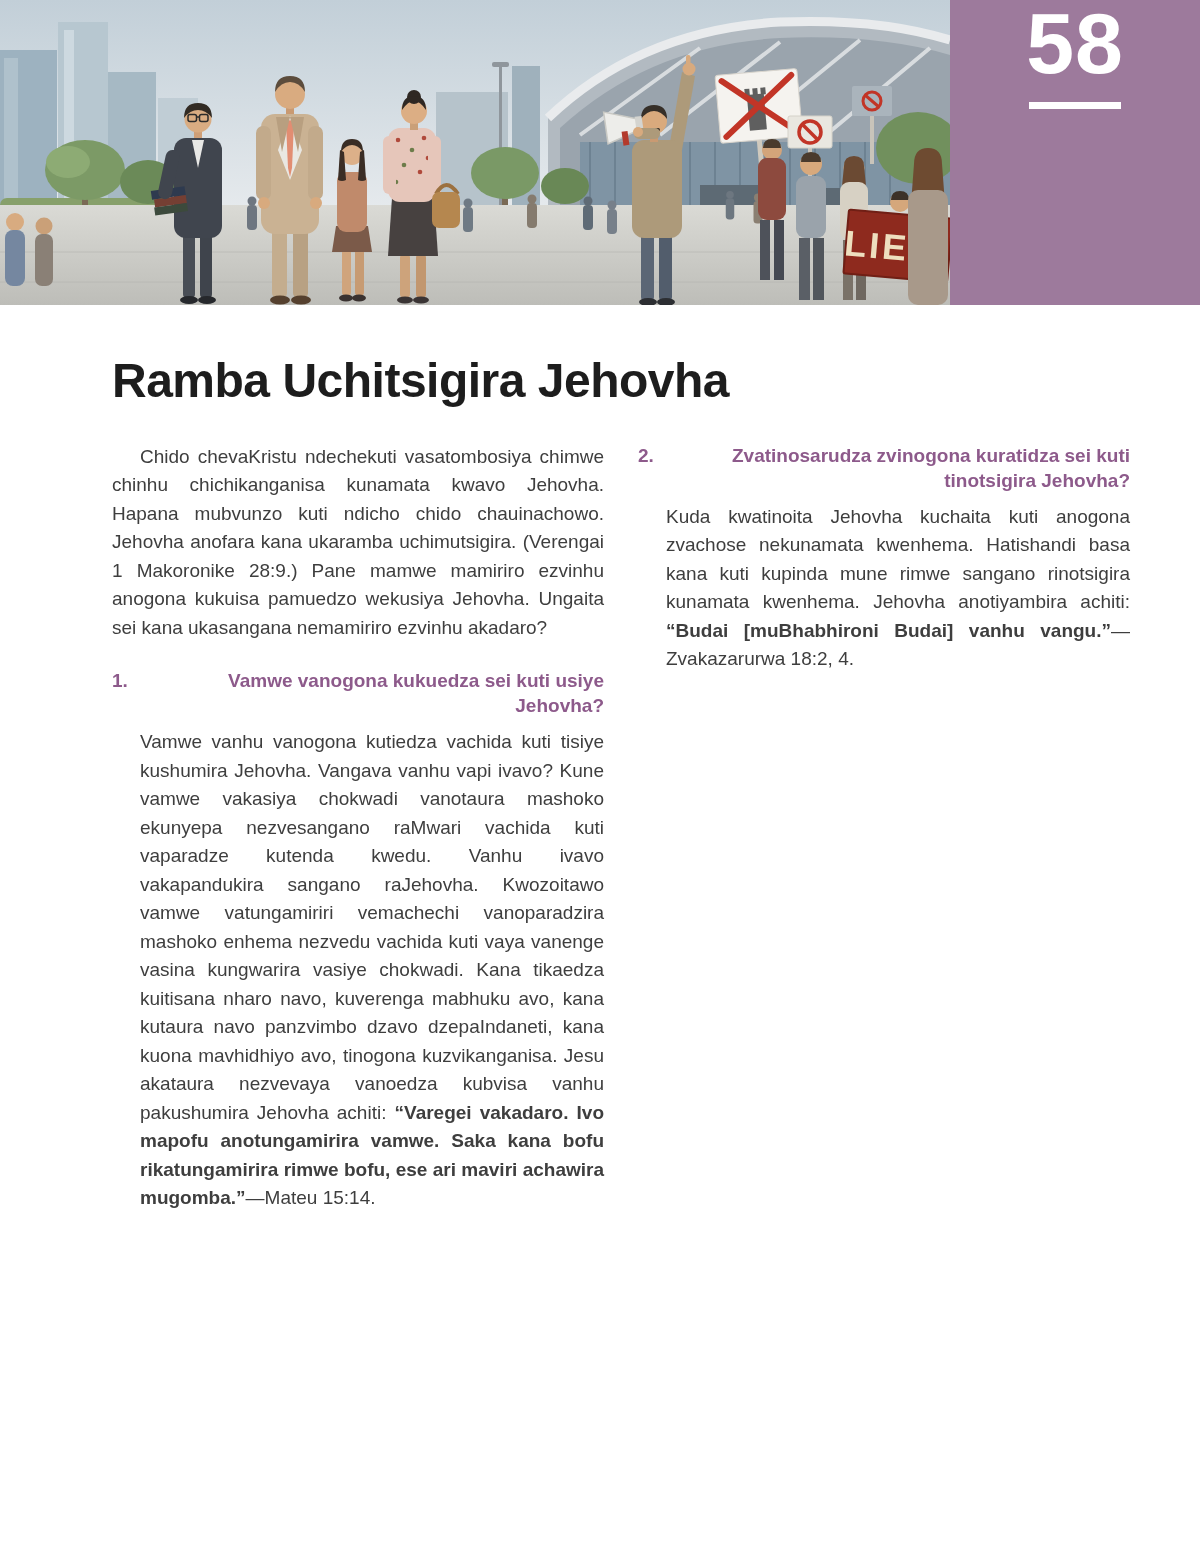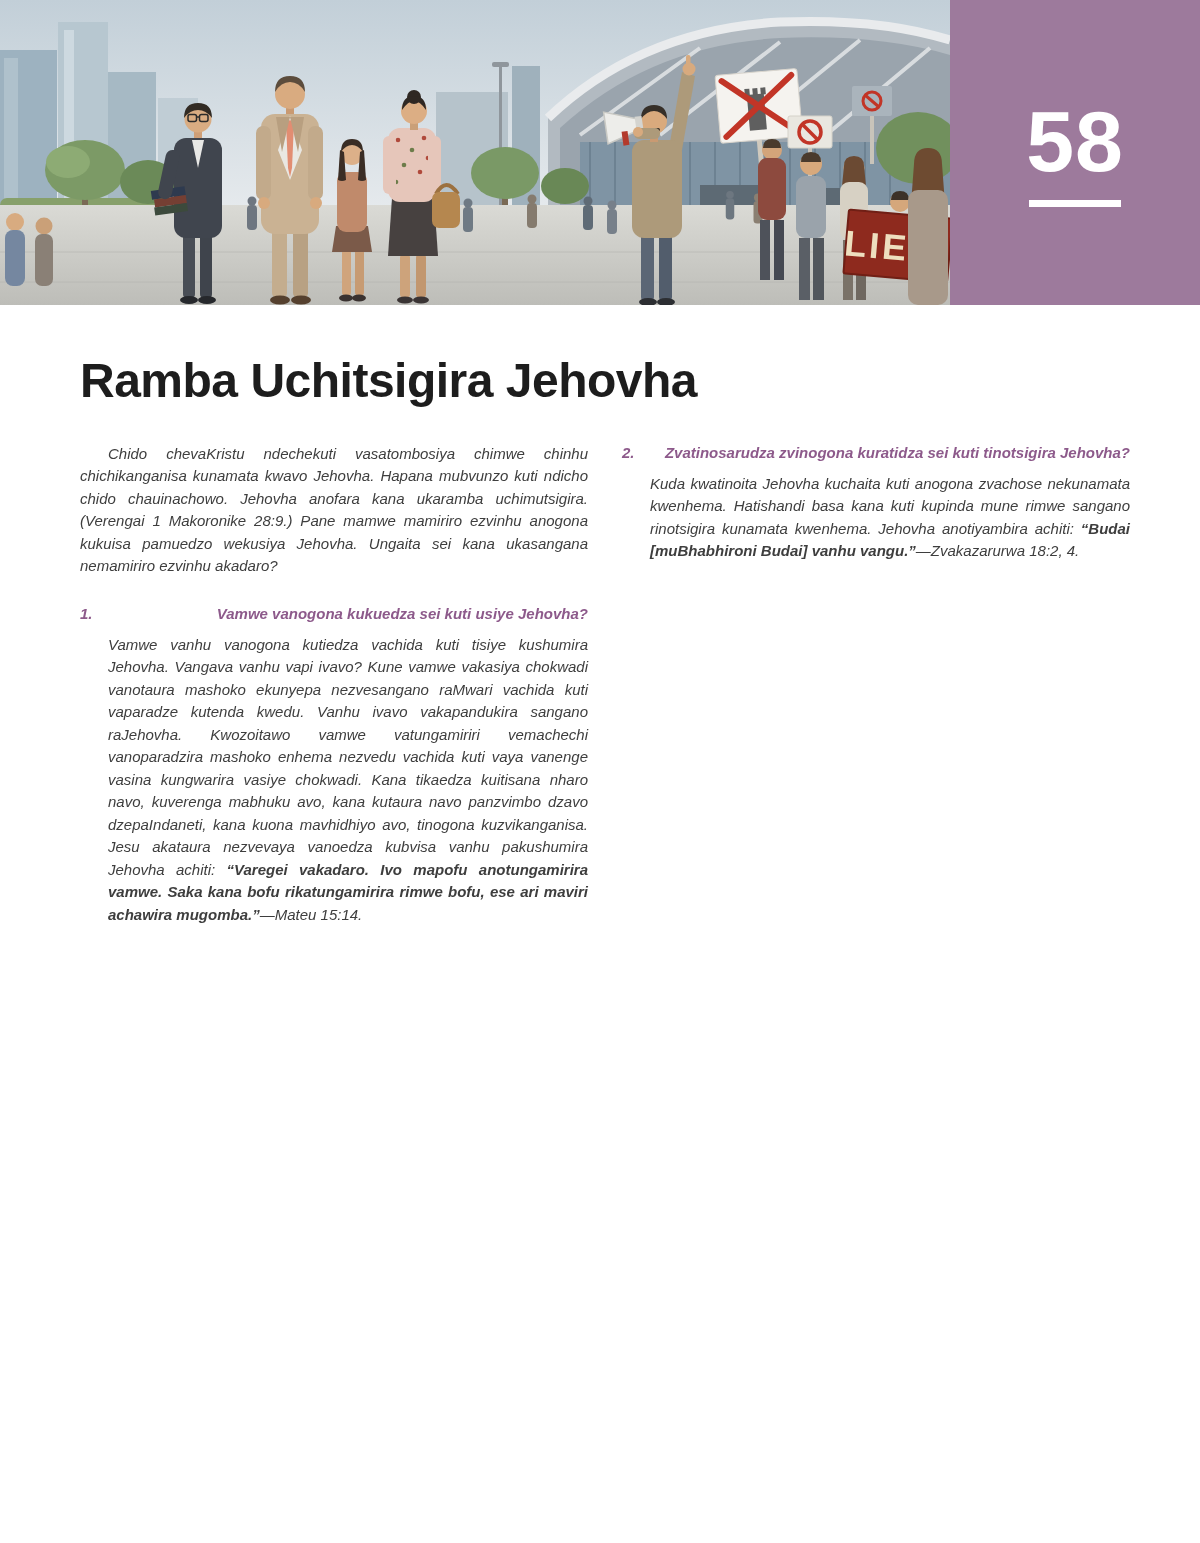--- a/index.html
+++ b/index.html
@@ -3,31 +3,31 @@
 <meta charset="utf-8">
 <style>
   html,body { margin:0; padding:0; background:#ffffff; }
   body { font-family:"Liberation Sans", sans-serif; }
   .page { position:relative; width:1200px; min-height:1543px; background:#fff; overflow:hidden; }
 
   
   .hero { display:flex; width:1200px; height:305px; }
   .hero-photo { width:950px; height:305px; flex:none; overflow:hidden; background:#ccd6dc; }
   .hero-photo svg { display:block; }
-  .lesson-badge { flex:1; background:var(--accent,#9d7a9c); display:flex; flex-direction:column; align-items:center; justify-content:center; }
+  .lesson-badge { flex:1; background:var(--accent,#9d7a9c); display:flex; flex-direction:column; align-items:center; }
   .lesson-number { font-size:86px; font-weight:700; color:#ffffff; line-height:1; letter-spacing:1px; }
   .lesson-rule { width:92px; height:7px; background:#ffffff; margin-top:16px; }
 
   
-  .content { padding:0 70px 60px 80px; }
+  .content { padding:0 70px 60px 112px; }
   .title { margin:50px 0 0 0; font-size:48px; line-height:1.08; font-weight:700; color:#1d1d1d; letter-spacing:-0.5px; }
   .columns { display:flex; gap:34px; margin-top:36px; align-items:flex-start; }
   .col { flex:1; min-width:0; }
 
-  .intro, .answer, .question { font-size:15px; color:#3e3e3e;font-style:italic; }
+  .intro, .answer, .question { font-size:19px; color:#3e3e3e; }
   .intro, .answer { line-height:1.5; text-align:justify; }
   .intro { margin:0; text-indent:28px; }
 
   .qa { margin-top:26px; }
   .col > .qa:first-child { margin-top:0; }
   .question { display:flex; font-weight:700; color:var(--question_heading,#8d5a8b); line-height:1.32; }
   .qnum { flex:none; width:28px; }
   .qtext { flex:1;text-align:right; }
   .answer { margin:10px 0 0 28px; }
   .answer .b { font-weight:700; }

